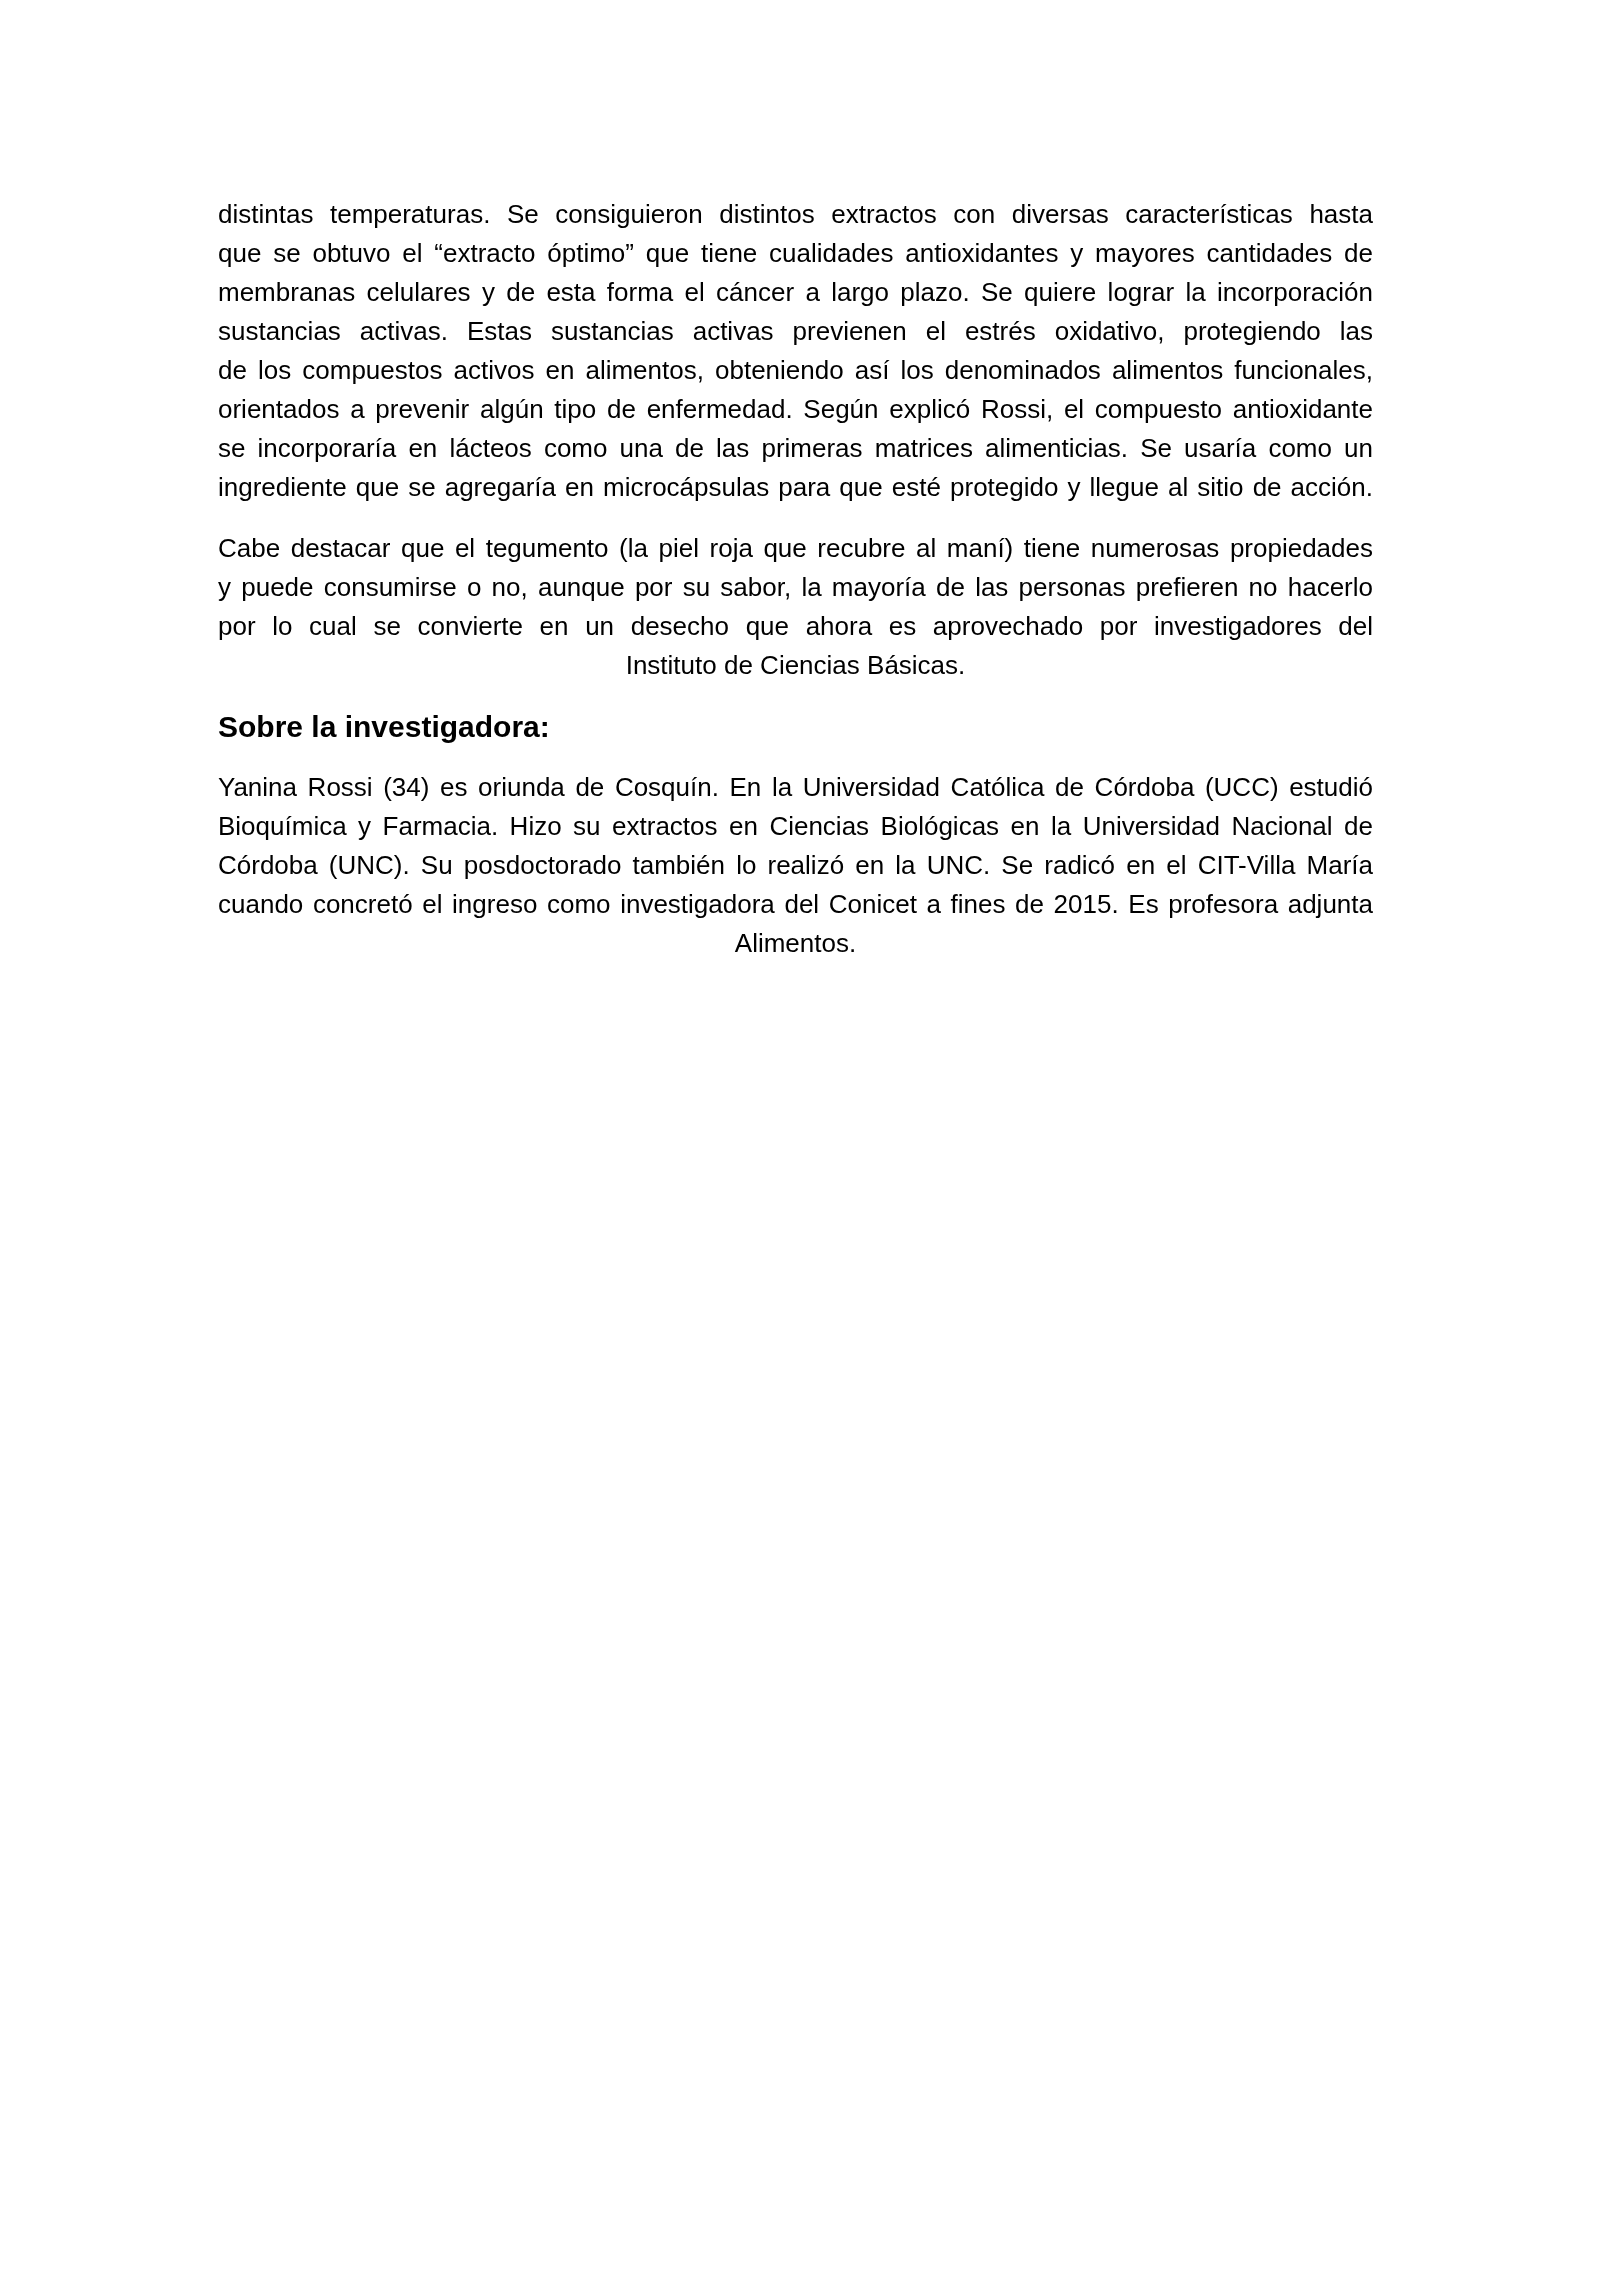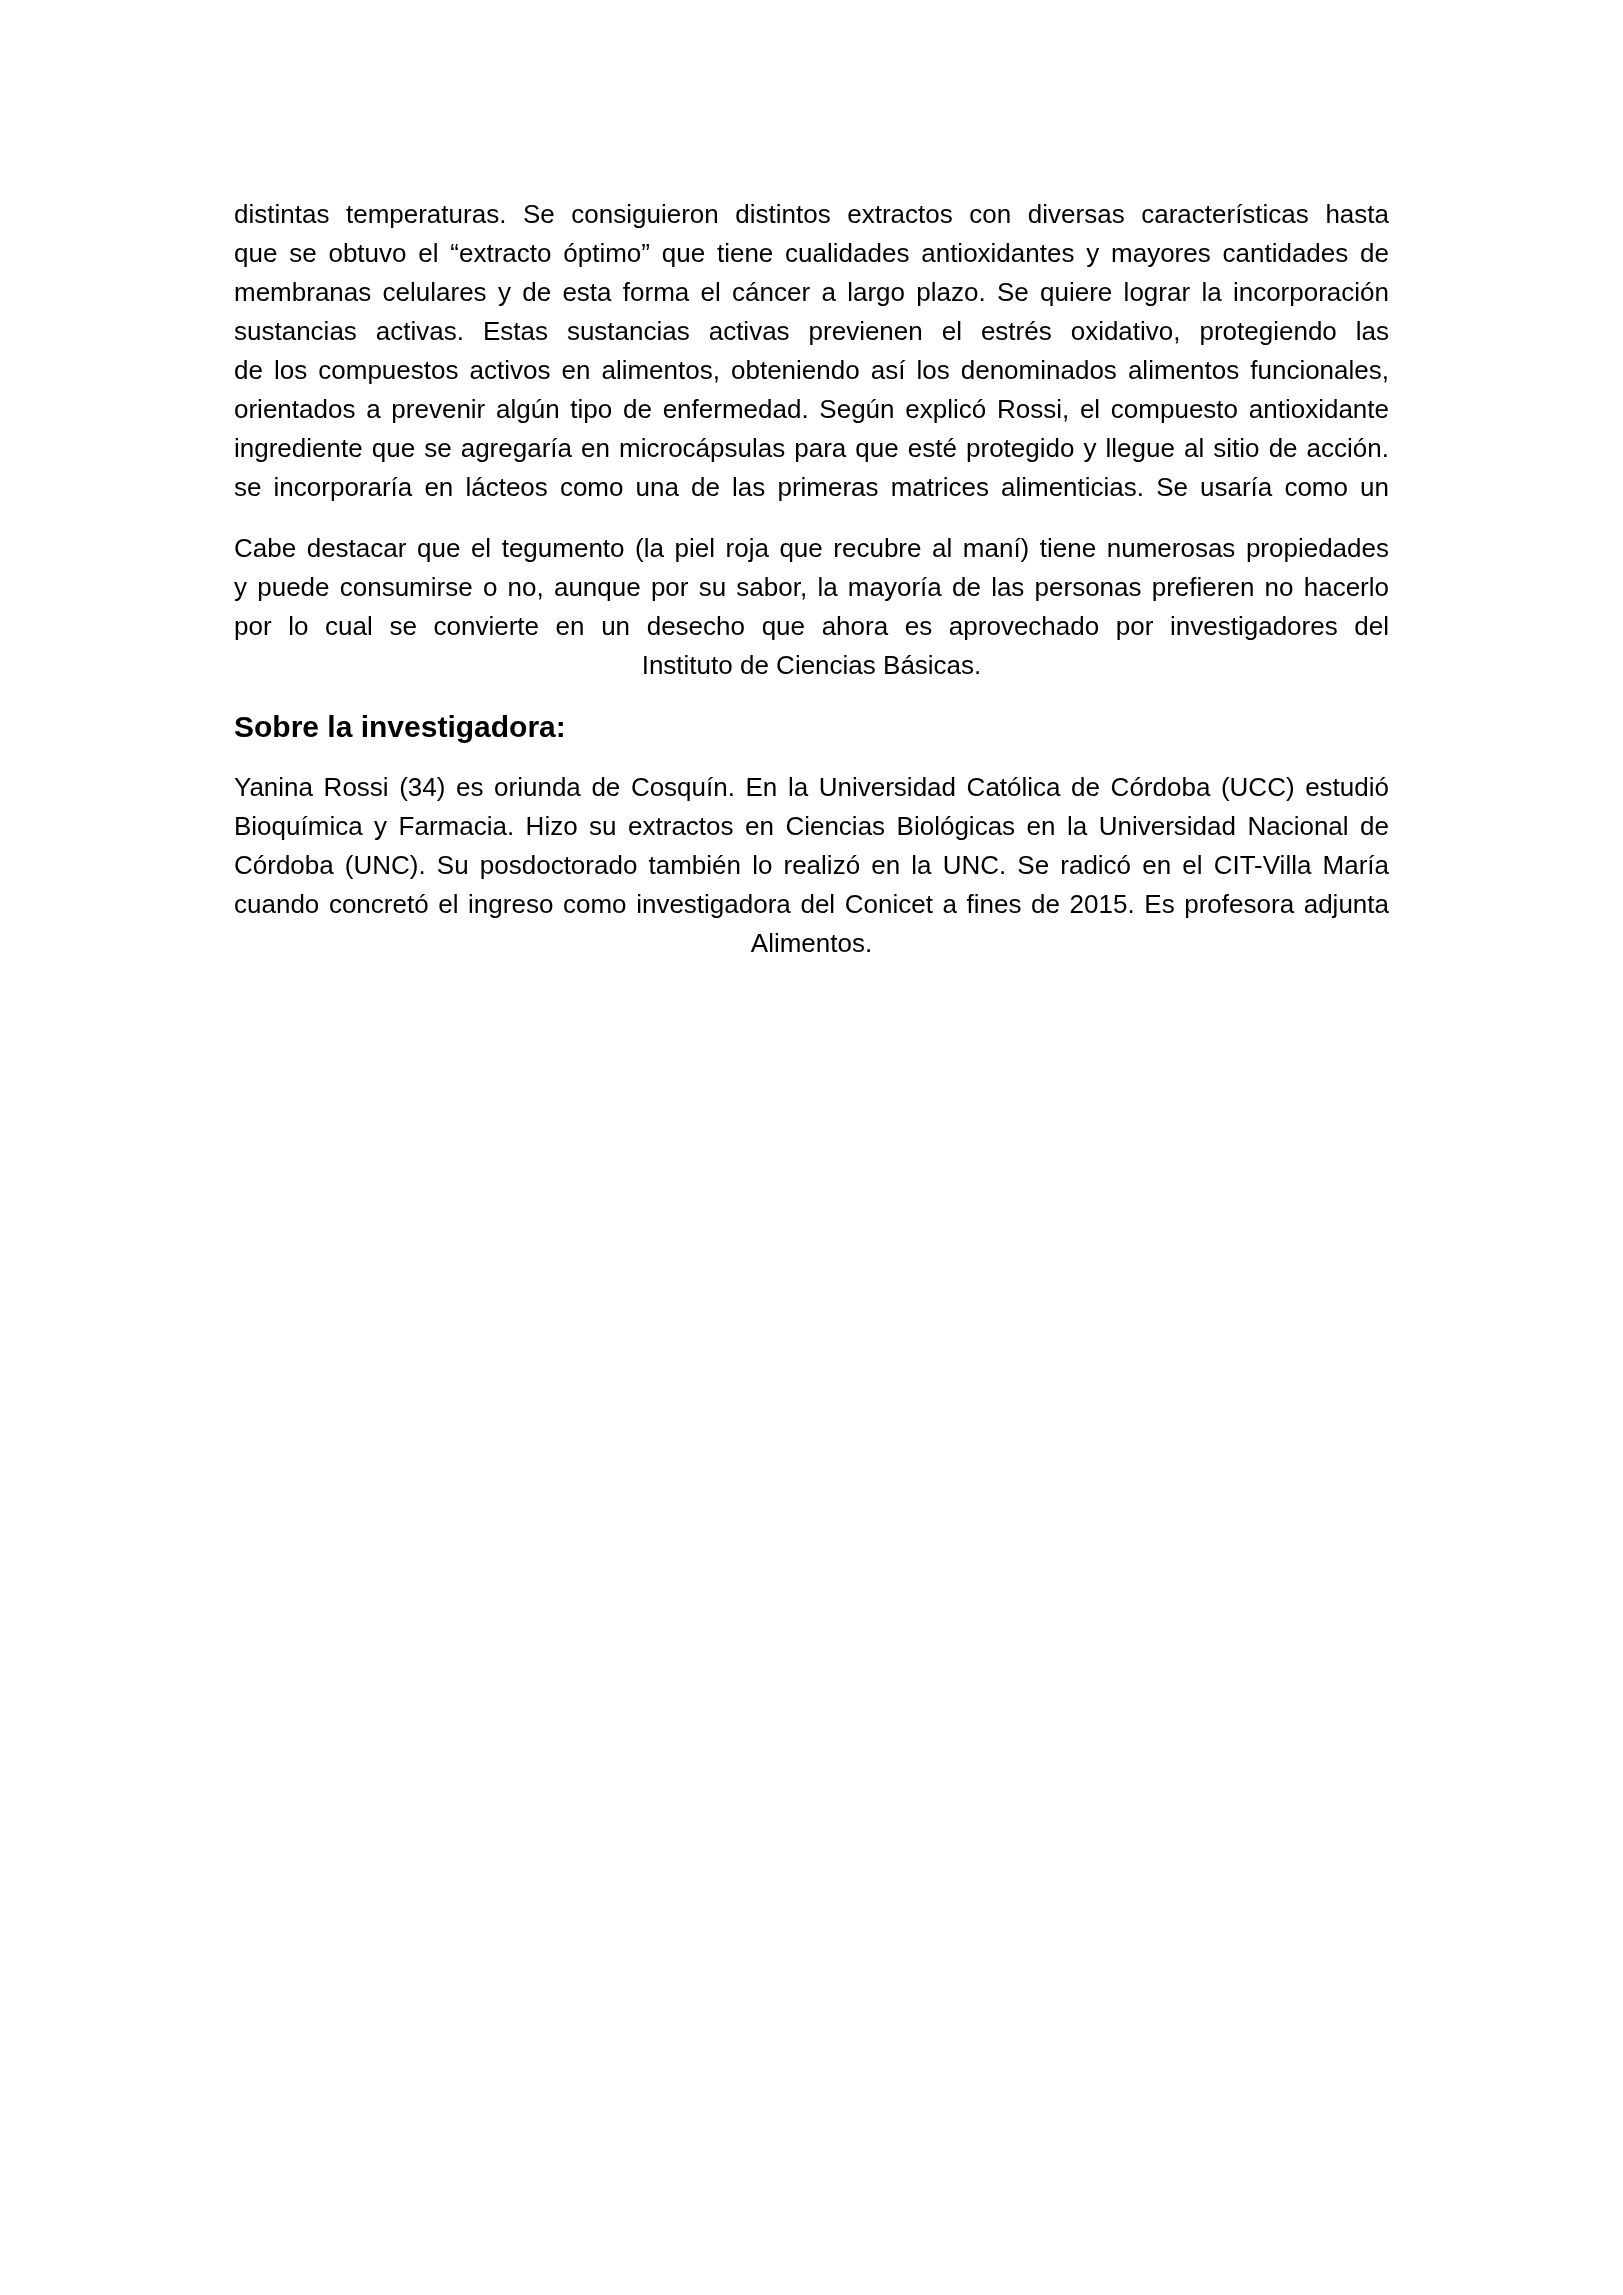--- a/index.html
+++ b/index.html
@@ -8,21 +8,21 @@
     background: #ffffff;
   }
   body {
     position: relative;
     width: 1623px;
     height: 2295px;
     overflow: hidden;
   }
   .doc {
     position: absolute;
-    left: 234px;
+    left: 218px;
     top: 195px;
     width: 1155px;
     font-family: "Liberation Sans", sans-serif;
     font-size: 26px;
     line-height: 39px;
     color: #000000;
   }
   .para {
     margin: 0 0 22px 0;
   }
@@ -48,22 +48,22 @@
 
 <main class="doc" style="color: rgb(0, 0, 0);">
 
   <section class="para">
     <div class="ln">distintas temperaturas. Se consiguieron distintos extractos con diversas características hasta</div>
     <div class="ln">que se obtuvo el “extracto óptimo” que tiene cualidades antioxidantes y mayores cantidades de</div>
     <div class="ln">membranas celulares y de esta forma el cáncer a largo plazo. Se quiere lograr la incorporación</div>
     <div class="ln">sustancias activas. Estas sustancias activas previenen el estrés oxidativo, protegiendo las</div>
     <div class="ln">de los compuestos activos en alimentos, obteniendo así los denominados alimentos funcionales,</div>
     <div class="ln">orientados a prevenir algún tipo de enfermedad. Según explicó Rossi, el compuesto antioxidante</div>
+    <div class="ln">se incorporaría en lácteos como una de las primeras matrices alimenticias. Se usaría como un</div>
     <div class="ln">ingrediente que se agregaría en microcápsulas para que esté protegido y llegue al sitio de acción.</div>
-    <div class="ln">se incorporaría en lácteos como una de las primeras matrices alimenticias. Se usaría como un</div>
   </section>
 
   <section class="para">
     <div class="ln">Cabe destacar que el tegumento (la piel roja que recubre al maní) tiene numerosas propiedades</div>
     <div class="ln">y puede consumirse o no, aunque por su sabor, la mayoría de las personas prefieren no hacerlo</div>
     <div class="ln">por lo cual se convierte en un desecho que ahora es aprovechado por investigadores del</div>
     <div class="ln last">Instituto de Ciencias Básicas.</div>
   </section>
 
   <h2 class="heading">Sobre la investigadora:</h2>

